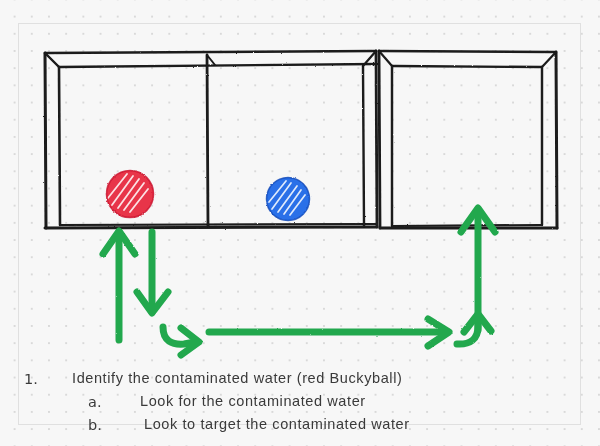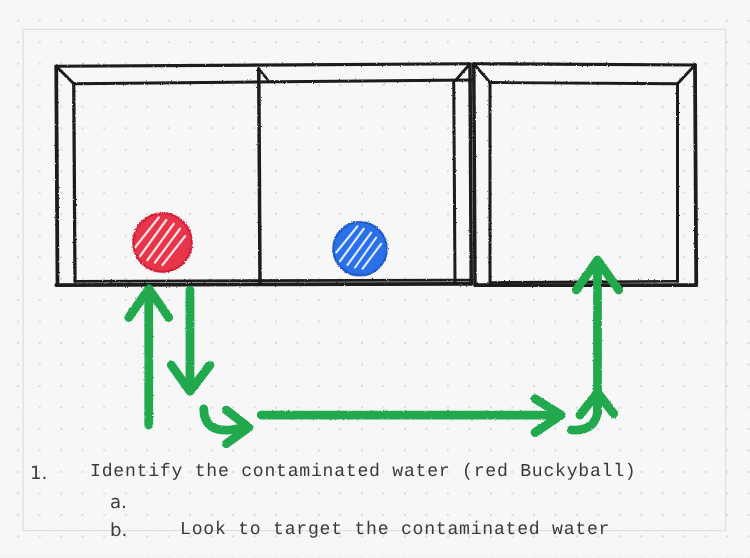--- a/index.html
+++ b/index.html
@@ -28,21 +28,21 @@
     background:transparent;
     pointer-events:none;
   }
   #diagram{
     position:absolute;
     left:0;top:0;
     width:600px;height:446px;
   }
   .txt{
     position:absolute;
-    font-family:Liberation Mono, monospace;
+    font-family:Liberation Sans, sans-serif;
     font-size:14.5px;
     color:#3a3a3a;
     white-space:nowrap;
     letter-spacing:.6px;
   }
   .marker{
     position:absolute;
     font-family:"DejaVu Sans", sans-serif;
     font-size:14.5px;
     color:#3a3a3a;
@@ -180,17 +180,18 @@
         <path d="M478 330 L478 210"></path>
         <path d="M461 232 L478 208 L495 232"></path>
       </g>
     </g>
   </svg>
 
   <div class="marker" style="left:24px;top:371px;">1.</div>
   <div class="txt" style="left:72px;top:370px;">Identify the contaminated water (red Buckyball)</div>
 
   <div class="marker" style="left:88px;top:394px;">a.</div>
+  <div class="txt" style="left:140px;top:393px;">Look for the contaminated water</div>
 
   <div class="marker" style="left:88px;top:417px;">b.</div>
   <div class="txt" style="left:144px;top:416px;">Look to target the contaminated water</div>
 
 </div>
 
 </body></html>

